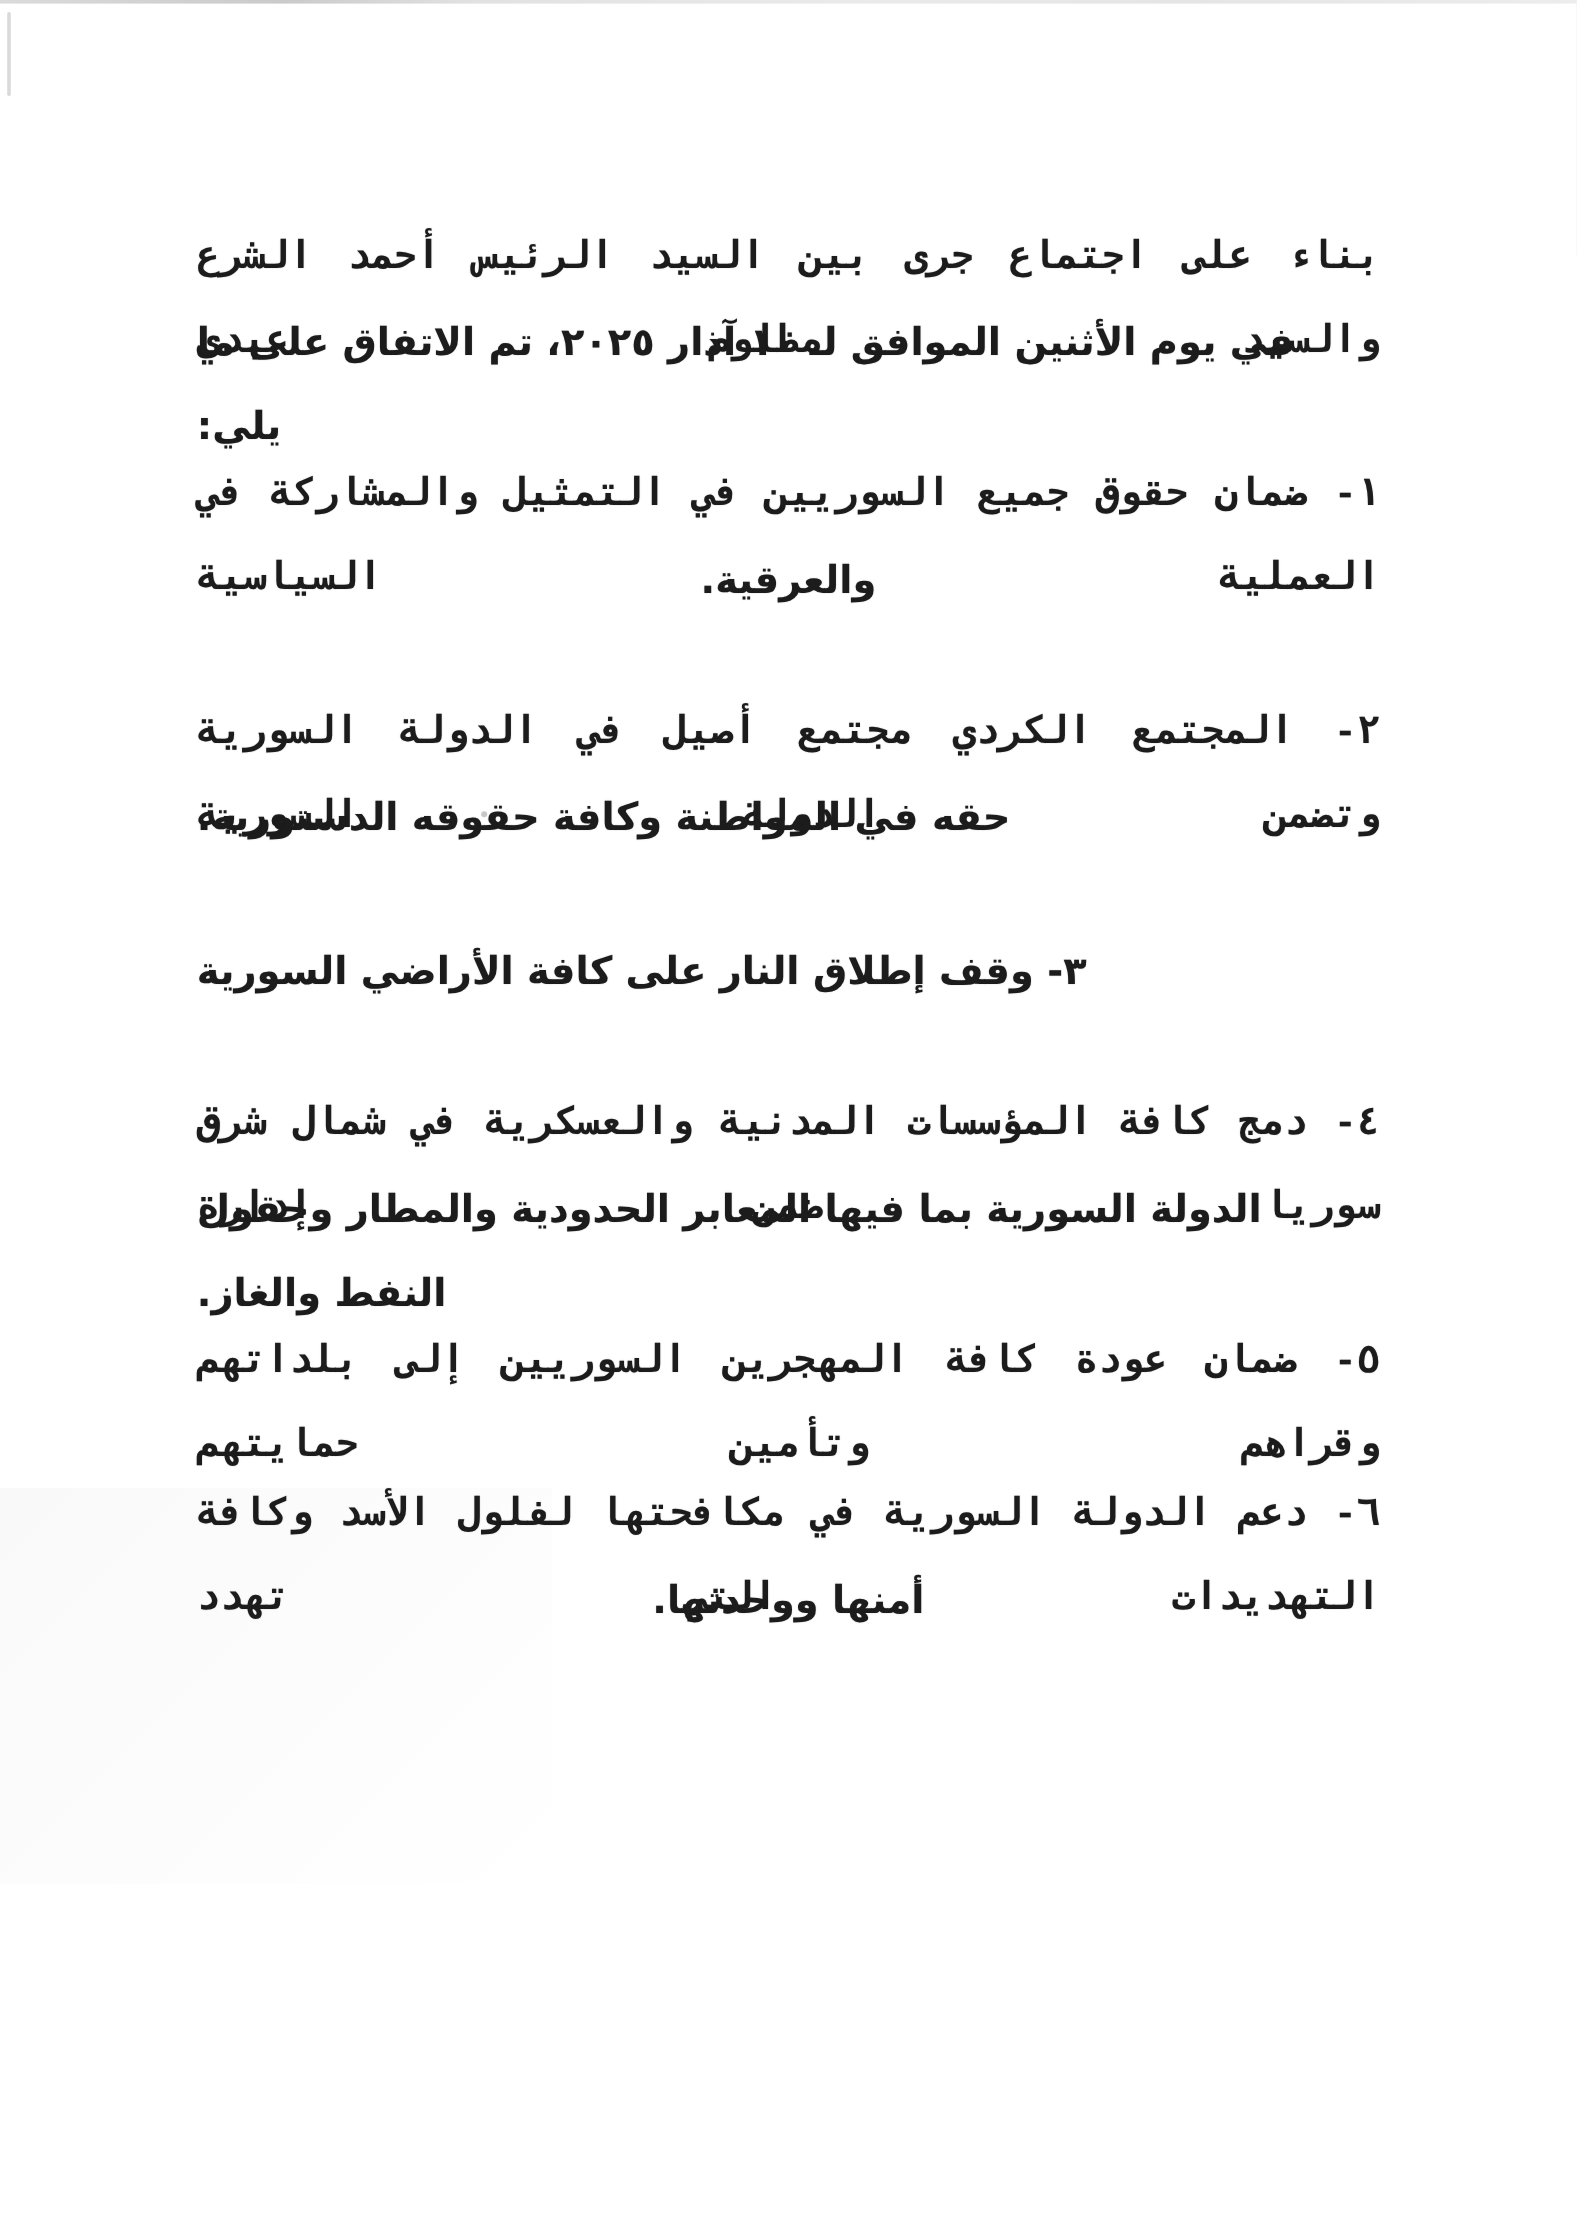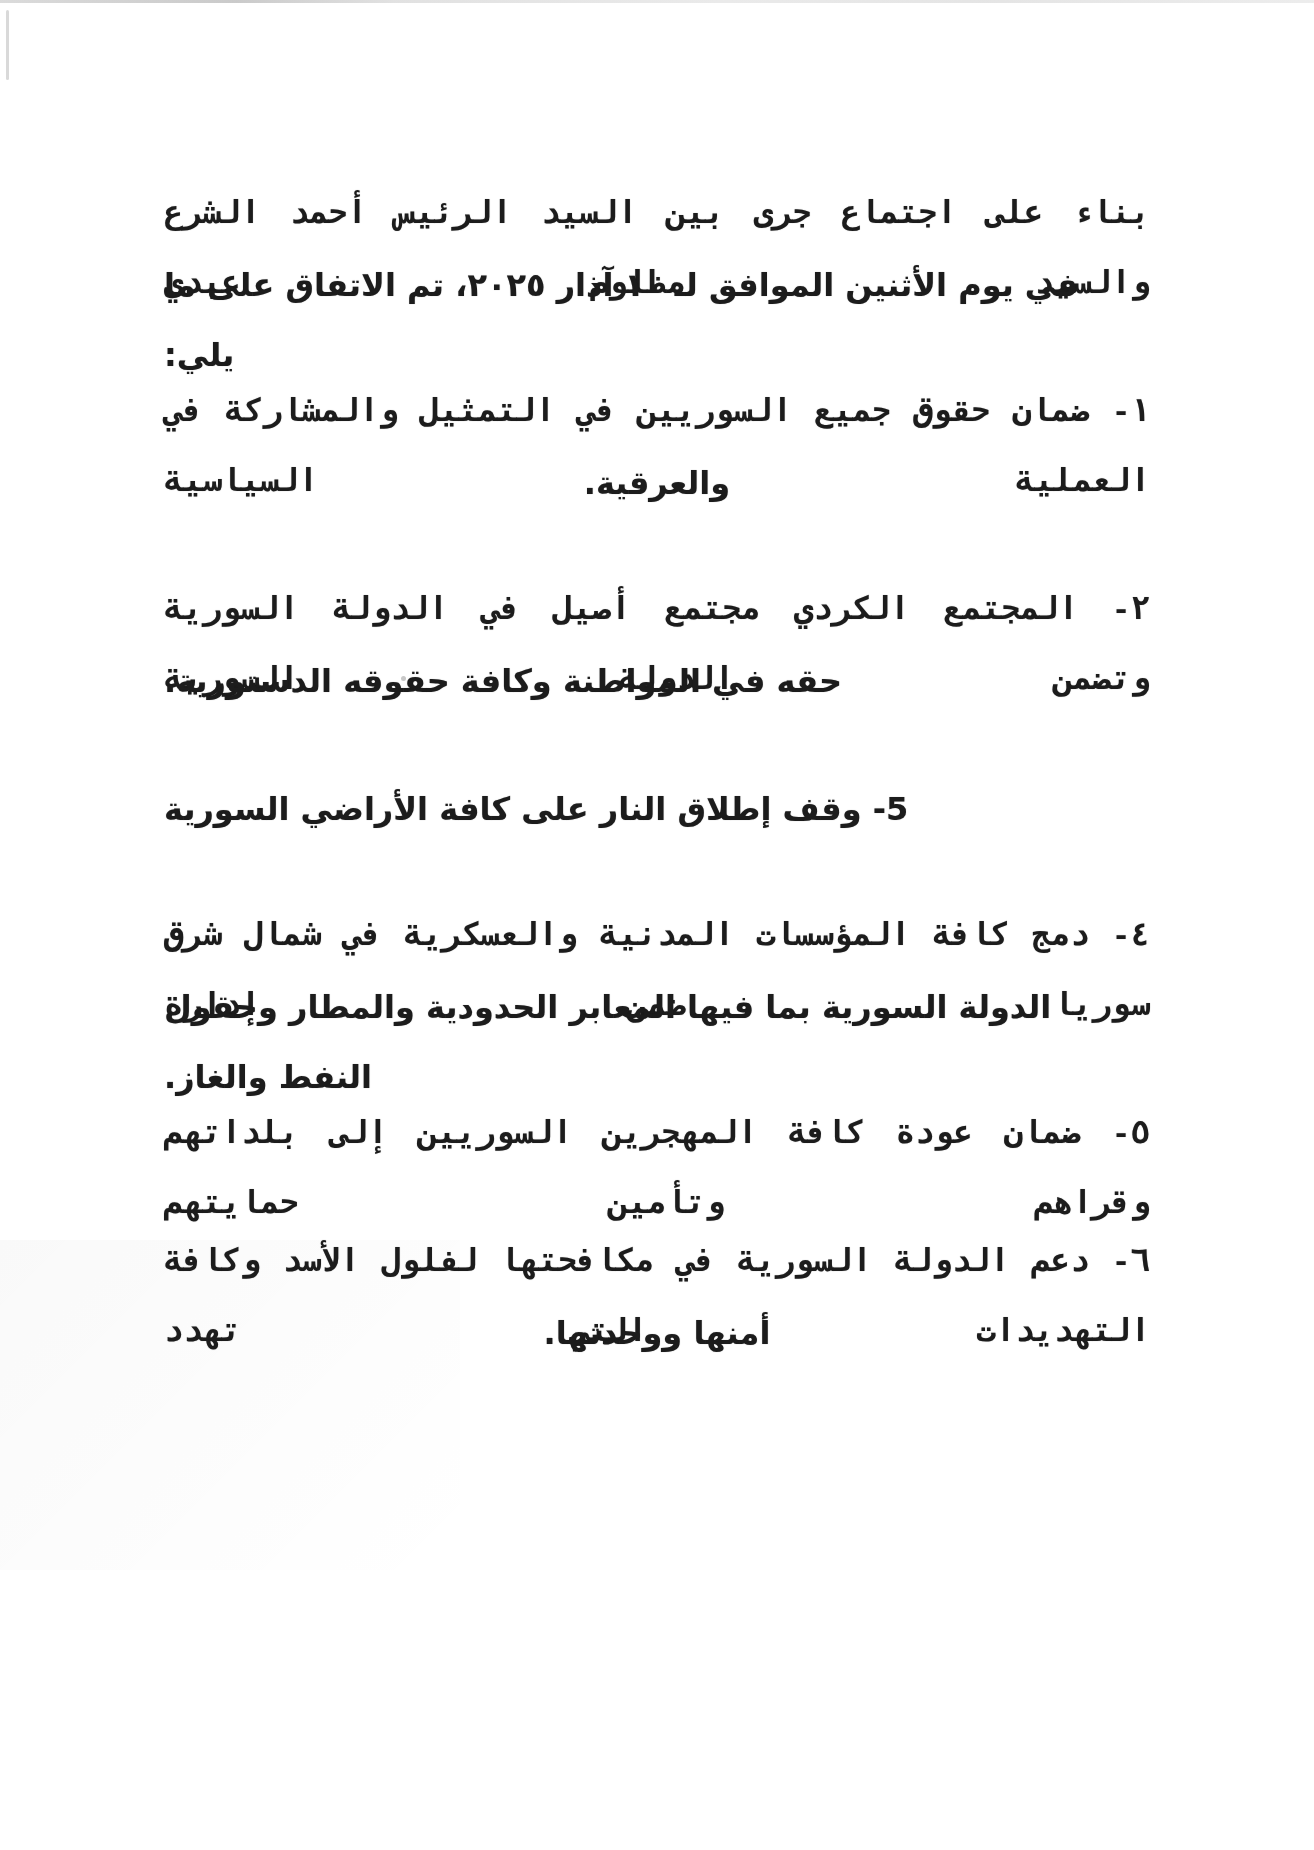--- a/index.html
+++ b/index.html
@@ -72,21 +72,21 @@
       <span class="line jl">١- ضمان حقوق جميع السوريين في التمثيل والمشاركة في العملية السياسية</span>
       <span class="line al">والعرقية.</span>
     </div>
 
     <div class="para">
       <span class="line jl">٢- المجتمع الكردي مجتمع أصيل في الدولة السورية وتضمن الدولة السورية</span>
       <span class="line ac">حقه في المواطنة وكافة حقوقه الدستورية.</span>
     </div>
 
     <div class="para">
-      <span class="line ar">5- وقف إطلاق النار على كافة الأراضي السورية</span>
+      <span class="line ar">٣- وقف إطلاق النار على كافة الأراضي السورية</span>
     </div>
 
     <div class="para">
       <span class="line jl">٤- دمج كافة المؤسسات المدنية والعسكرية في شمال شرق سوريا ضمن إدارة</span>
       <span class="line ar">الدولة السورية بما فيها المعابر الحدودية والمطار وحقول النفط والغاز.</span>
     </div>
 
     <div class="para">
       <span class="line jl">٥- ضمان عودة كافة المهجرين السوريين إلى بلداتهم وقراهم وتأمين حمايتهم</span>
     </div>

